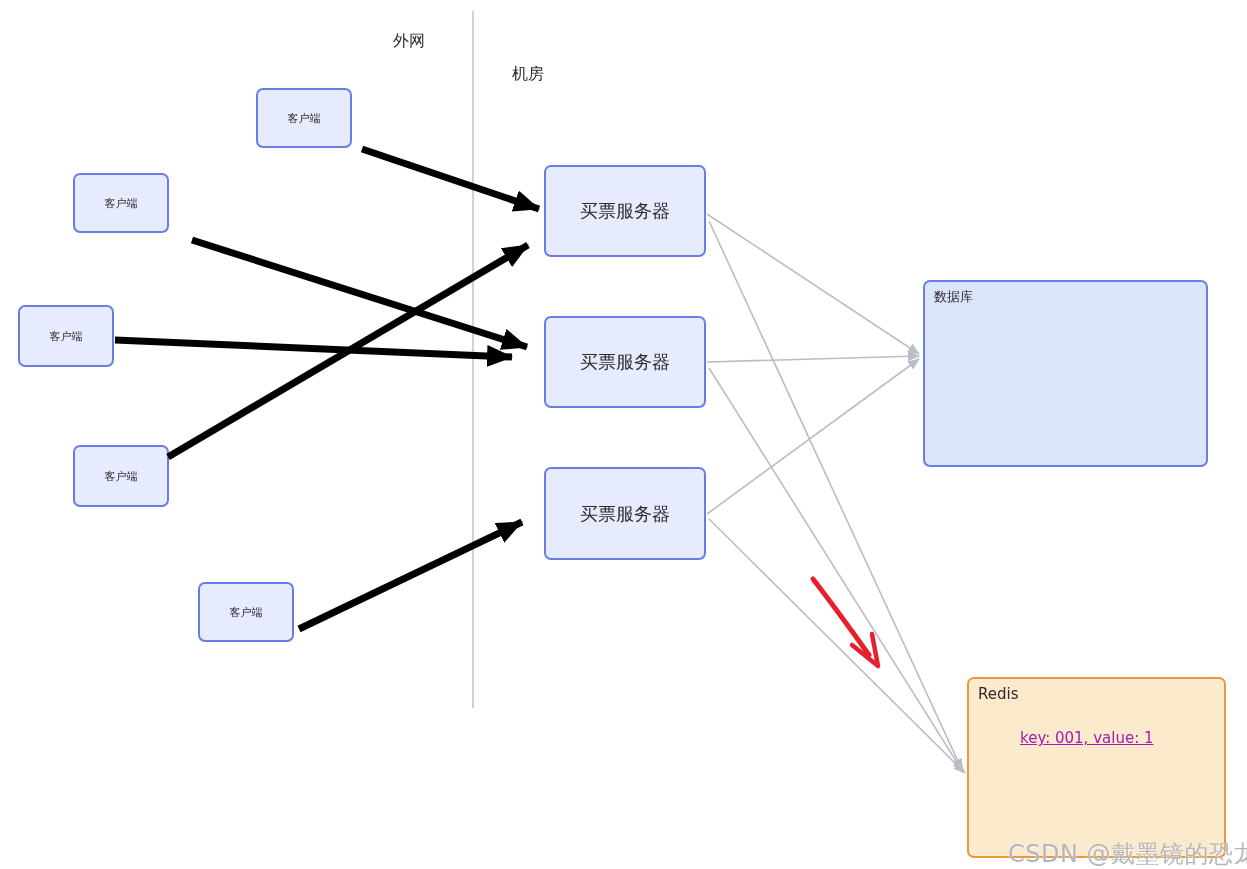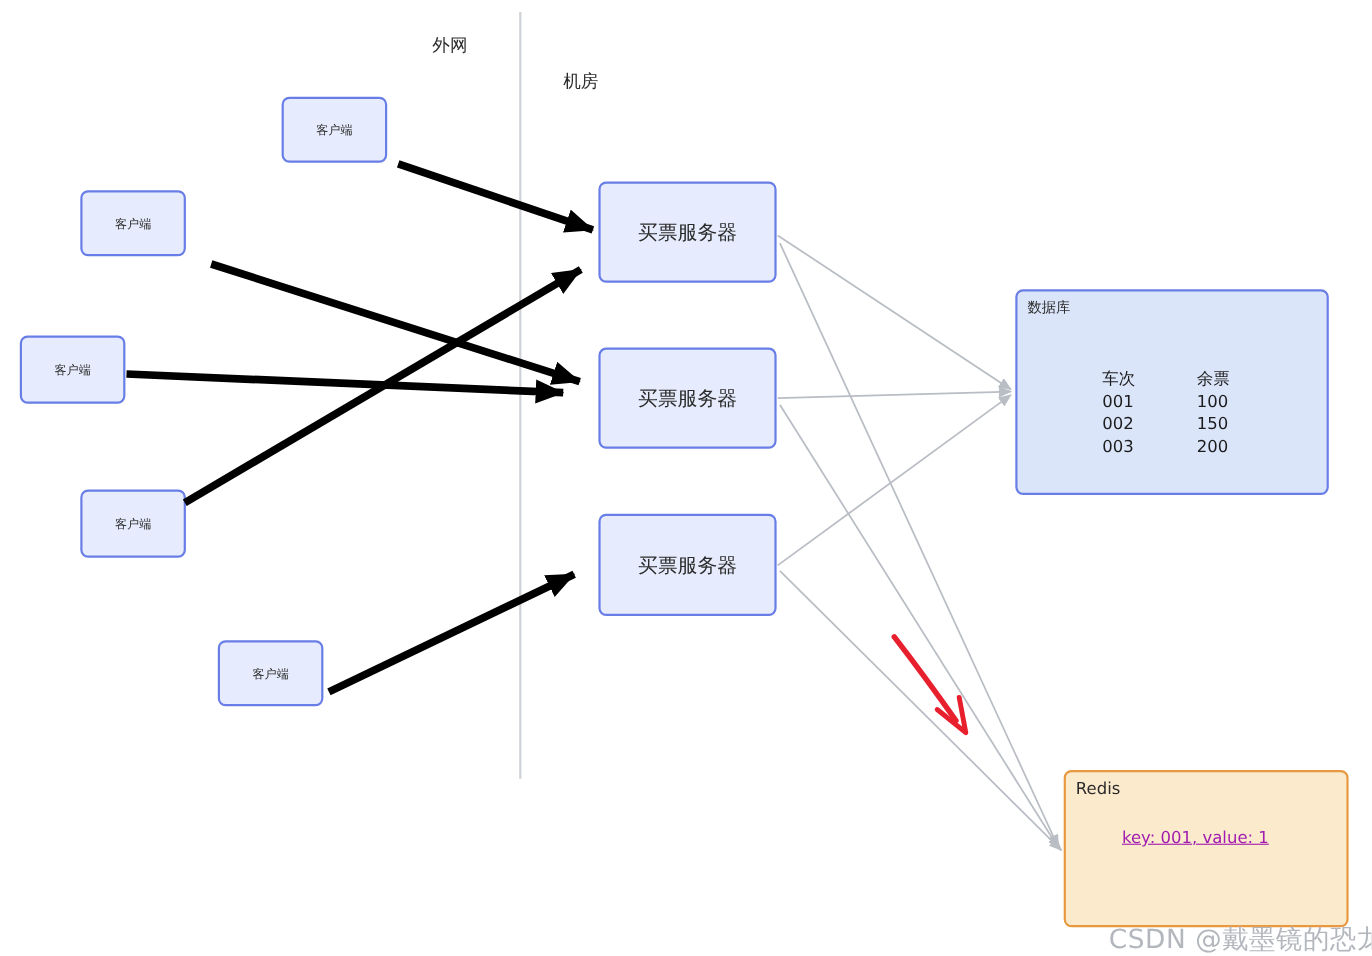--- a/index.html
+++ b/index.html
@@ -23,28 +23,28 @@
   .node {
     position:absolute; box-sizing:border-box; z-index:1;
     background:#e6ecfd; border:2px solid #687ee6; border-radius:7px;
     display:flex; align-items:center; justify-content:center;
     font-size:11px; color:#2b2b2b;
   }
   .client { width:96px; height:60px; }
   .server { width:162px; height:92px; font-size:18px; }
   .bignode {
     position:absolute; box-sizing:border-box; z-index:1;
-    border-radius:7px; font-size:13px; color:#2b2b2b;
+    border-radius:7px; font-size:13px; color:#2b2b2b;margin-top:17px;
   }
   .db {
     left:923px; top:263px; width:285px; height:187px;
     background:#dbe5fa; border:2px solid #687ee6;
   }
   .redis {
-    left:967px; top:700px; width:259px; height:143px;
+    left:967px; top:660px; width:259px; height:181px;
     background:#fceacd; border:2px solid #e8993f;
   }
   .bignode .title { position:absolute; left:9px; top:6px; font-size:13px; }
   .redis .title { font-size:15px; }
   .db-table {
     position:absolute; left:77px; top:70px;
     display:grid; grid-template-columns:86px auto; grid-auto-rows:20.6px;
     font-size:15px; color:#1c1c1c;
   }
   .redis-entry {
@@ -128,30 +128,20 @@
   </div>
   <div class="node server s2">
     <span>买票服务器</span>
   </div>
   <div class="node server s3">
     <span>买票服务器</span>
   </div>
 
   <div class="bignode db">
     <div class="title">数据库</div>
-    <div class="db-table">
-      <span>车次</span>
-      <span>余票</span>
-      <span>001</span>
-      <span>100</span>
-      <span>002</span>
-      <span>150</span>
-      <span>003</span>
-      <span>200</span>
-    </div>
   </div>
 
   <div class="bignode redis">
     <div class="title">Redis</div>
     <div class="redis-entry">key: 001, value: 1</div>
   </div>
 
   <div class="watermark">CSDN @戴墨镜的恐龙</div>
 
 </div>

